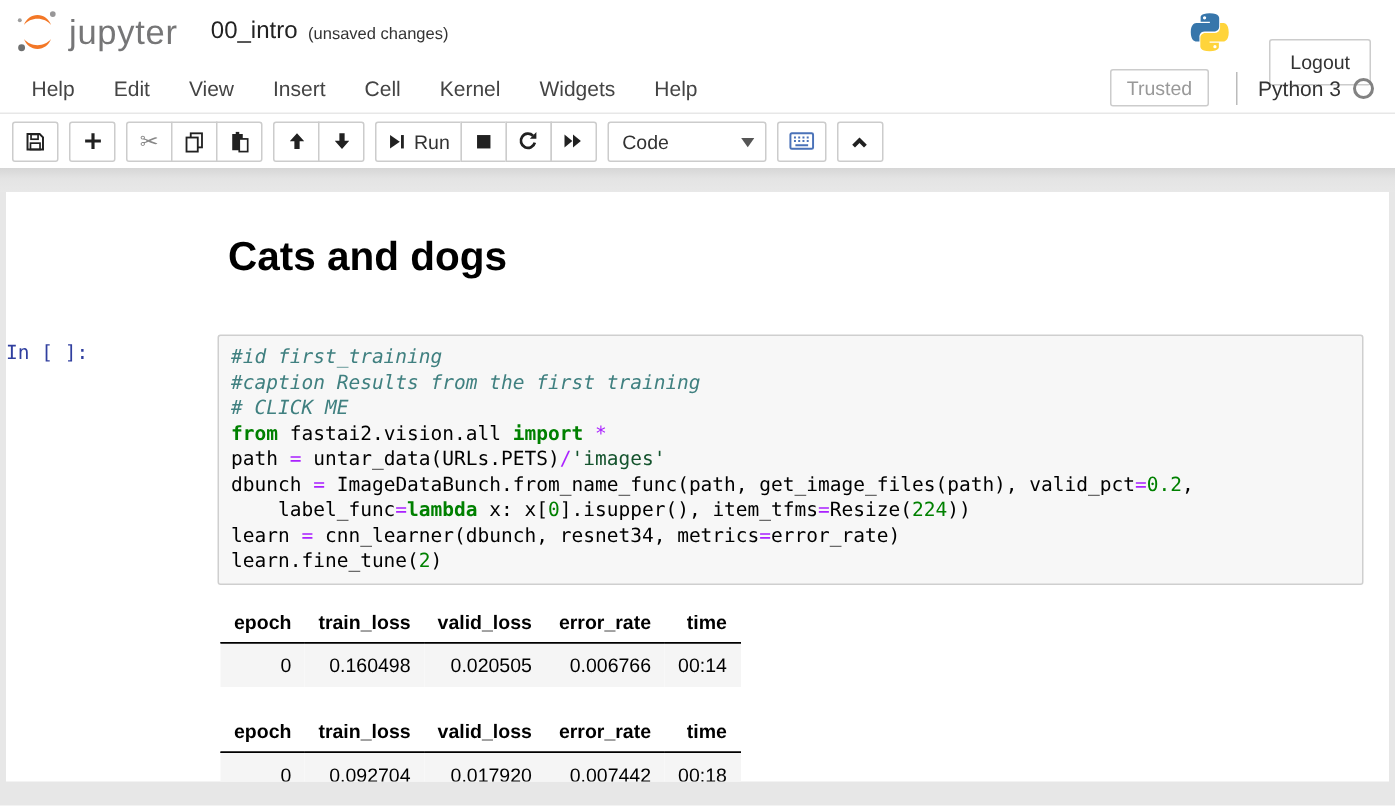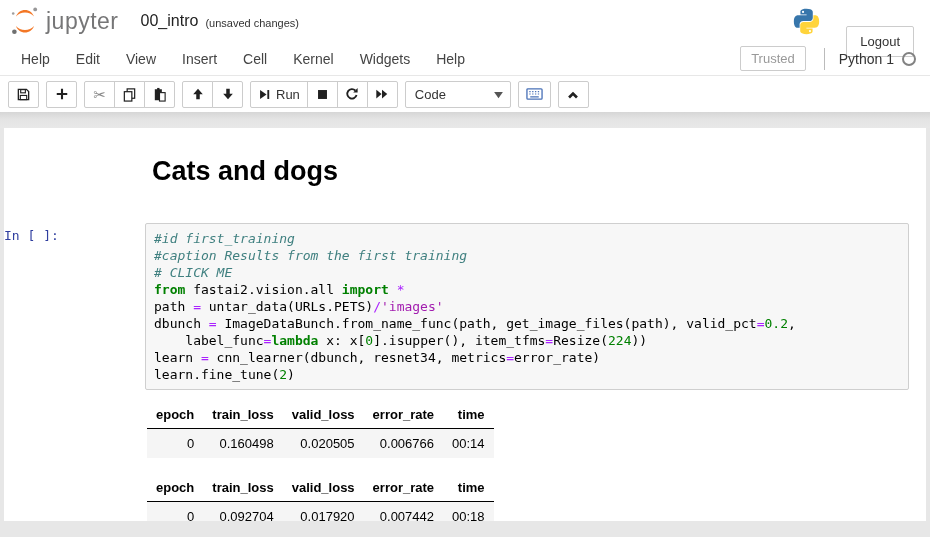--- a/index.html
+++ b/index.html
@@ -55,21 +55,21 @@
   .md-cell h1 { font-size:27px; font-weight:bold; color:#000; margin:14px 0 10px 0; }
   .md-cell { margin-bottom:26px; }
 
   .input-area { flex:1; margin-right:17px; background:#f7f7f7; border:1px solid #cfcfcf;
                 border-radius:2px; padding:6px 4px 6px 8px; }
   .code-line { font-family:"DejaVu Sans Mono", monospace; font-size:13px; line-height:17px;
                color:#000; white-space:pre; }
   .tok-c { color:#408080; font-style:italic; }
   .tok-k { color:#008000; font-weight:bold; }
   .tok-o { color:#AA22FF; }
-  .tok-s { color:#a21caf;margin-top:34px; }
+  .tok-s { color:#14532d;margin-top:34px; }
   .tok-n { color:#008000; }
   .tok-p { color:#000; }
 
   .output-zone { padding-left:143px; margin-top:12px; }
   .out-table { border-collapse:collapse; font-size:13px; color:#000; margin-bottom:17px; }
   .out-table th { font-weight:bold; text-align:right; padding:5px 9px 6px 9px; border-bottom:1px solid #000; }
   .out-table td { text-align:right; padding:7px 9px; }
   .out-table tbody tr:nth-child(odd) { background:#f5f5f5; }
 
   svg.ic { display:block; }
@@ -107,21 +107,21 @@
         <div class="menu-item">View</div>
         <div class="menu-item">Insert</div>
         <div class="menu-item">Cell</div>
         <div class="menu-item">Kernel</div>
         <div class="menu-item">Widgets</div>
         <div class="menu-item">Help</div>
       </div>
     <div class="menu-right">
       <span class="trusted">Trusted</span>
       <span class="mr-divider"></span>
-      <span class="kernel-name">Python 1</span>
+      <span class="kernel-name">Python 3</span>
       <span class="kernel-ind"></span>
     </div>
   </div>
 
   <div class="toolbar">
     <div class="btn-group">
       <button class="tb-btn" title="">
         <svg class="ic" width="15" height="15" viewBox="0 0 16 16">
           <path d="M2.5 2.5h8.6l2.4 2.4v8.6H2.5z" fill="none" stroke="#212121" stroke-width="1.4"></path>
           <rect x="5" y="2.8" width="5" height="3.4" fill="none" stroke="#212121" stroke-width="1.2"></rect>

